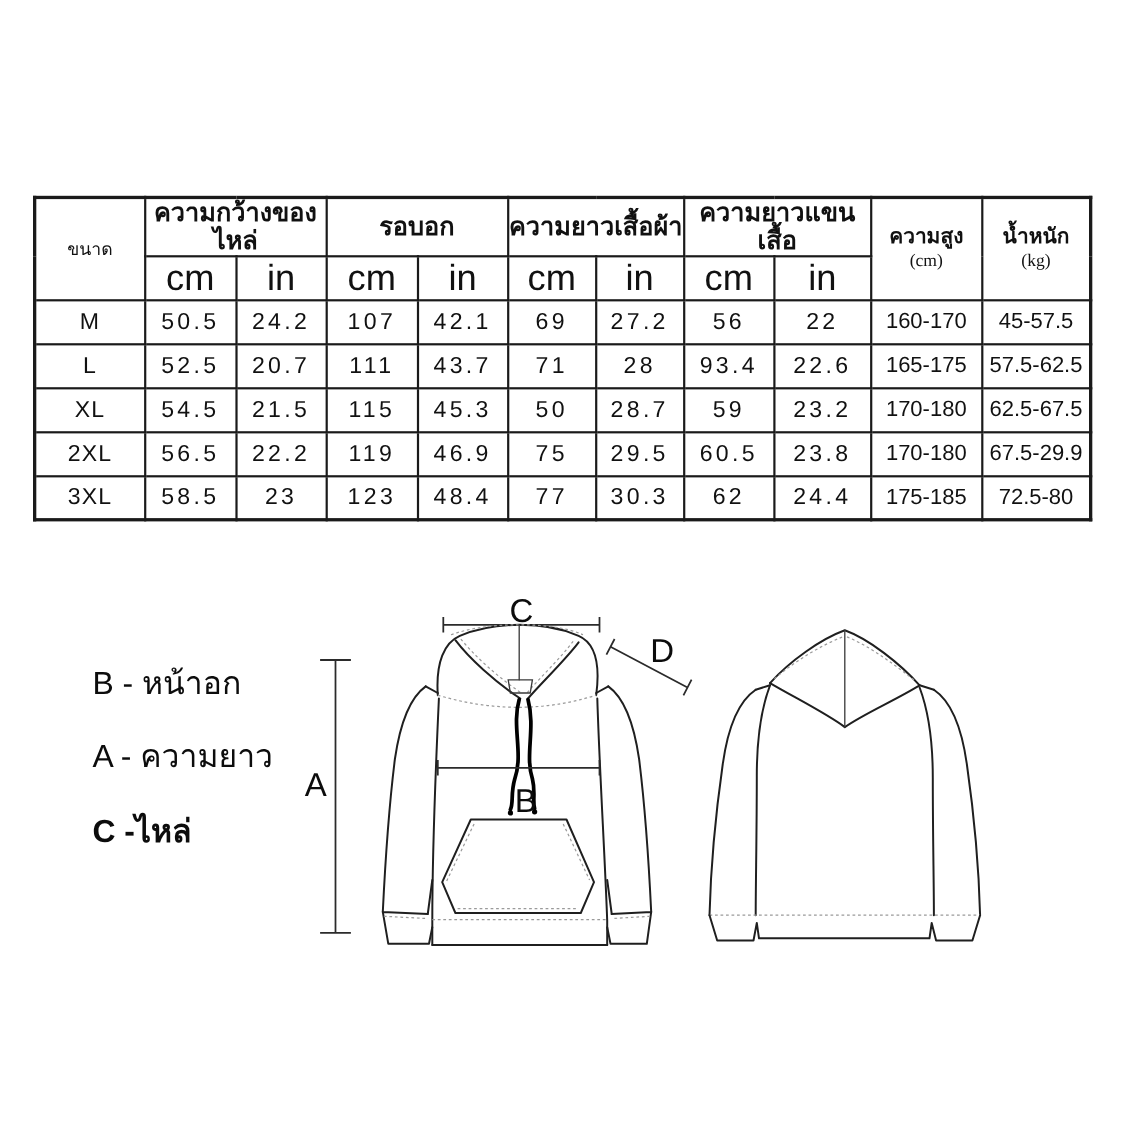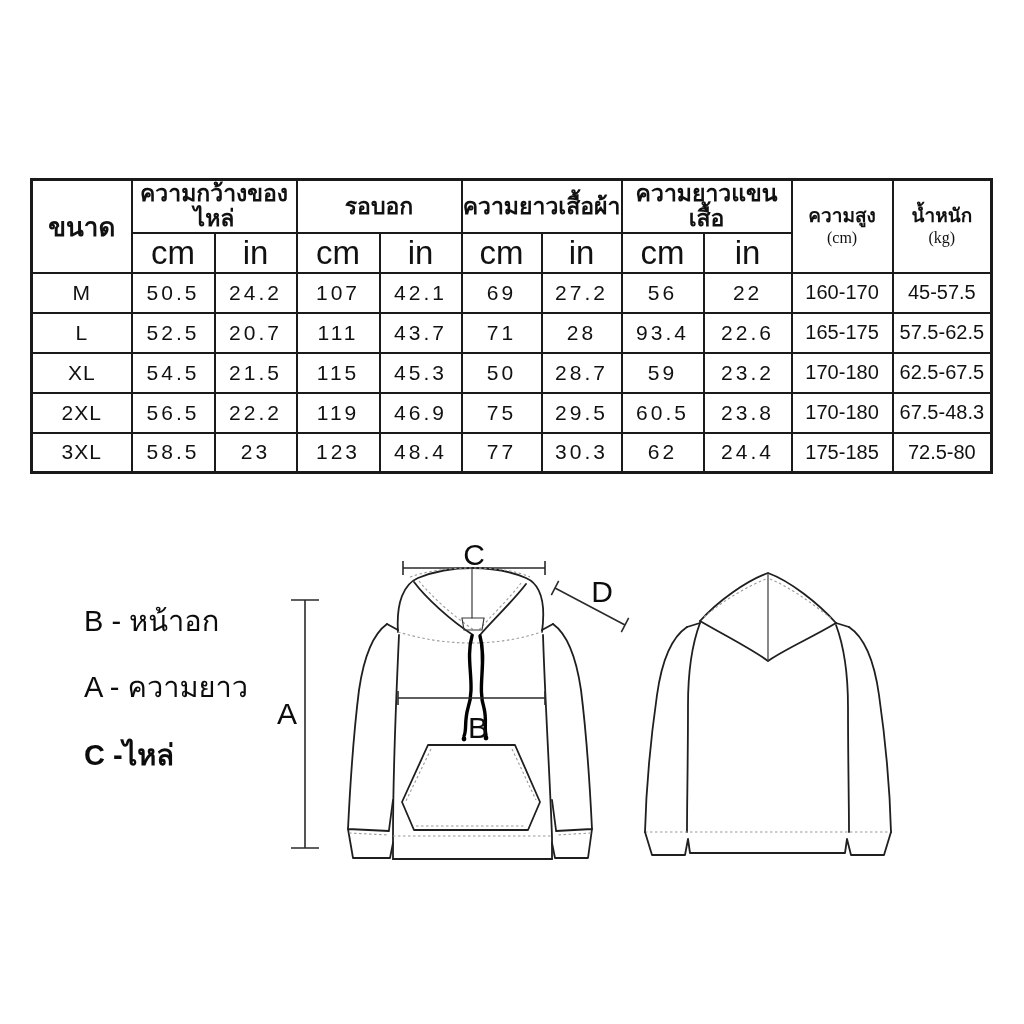--- a/index.html
+++ b/index.html
@@ -9,21 +9,21 @@
 
   
   table.size-chart {
     position:absolute; left:30px; top:178px; width:960px;
     border-collapse:collapse; table-layout:fixed; background:#fff;
     border:3px solid #1a1a1a;
   }
   table.size-chart th, table.size-chart td {
     border:2px solid #1a1a1a; text-align:center; vertical-align:middle; padding:0;
   }
-  th.size-h   { font-size:26px; font-weight:700; }
+  th.size-h   { font-size:16px; font-weight:400; }
   th.group-h  { font-size:23px; font-weight:700; height:45px; line-height:1.1; }
   th.unit-h   { font-size:33px; font-weight:400; height:34px; }
   th.tall-h   { font-size:19px; font-weight:700; line-height:1.3; }
   th.tall-h .paren { font-family:"Liberation Serif","DejaVu Serif",serif; font-weight:400; font-size:16px; }
   tbody td    { font-size:21px; height:40px; letter-spacing:3px; }
   tbody td.size-cell  { letter-spacing:1px; }
   tbody td.range-cell { letter-spacing:0; font-size:20px; }
 
   
   .diagram { position:absolute; left:0; top:460px; width:1024px; height:564px; }
@@ -131,21 +131,21 @@
           <td class="size-cell">2XL</td>
           <td>56.5</td>
           <td>22.2</td>
           <td>119</td>
           <td>46.9</td>
           <td>75</td>
           <td>29.5</td>
           <td>60.5</td>
           <td>23.8</td>
           <td class="range-cell">170-180</td>
-          <td class="range-cell">67.5-48.3</td>
+          <td class="range-cell">67.5-29.9</td>
         </tr>
         <tr>
           <td class="size-cell">3XL</td>
           <td>58.5</td>
           <td>23</td>
           <td>123</td>
           <td>48.4</td>
           <td>77</td>
           <td>30.3</td>
           <td>62</td>

